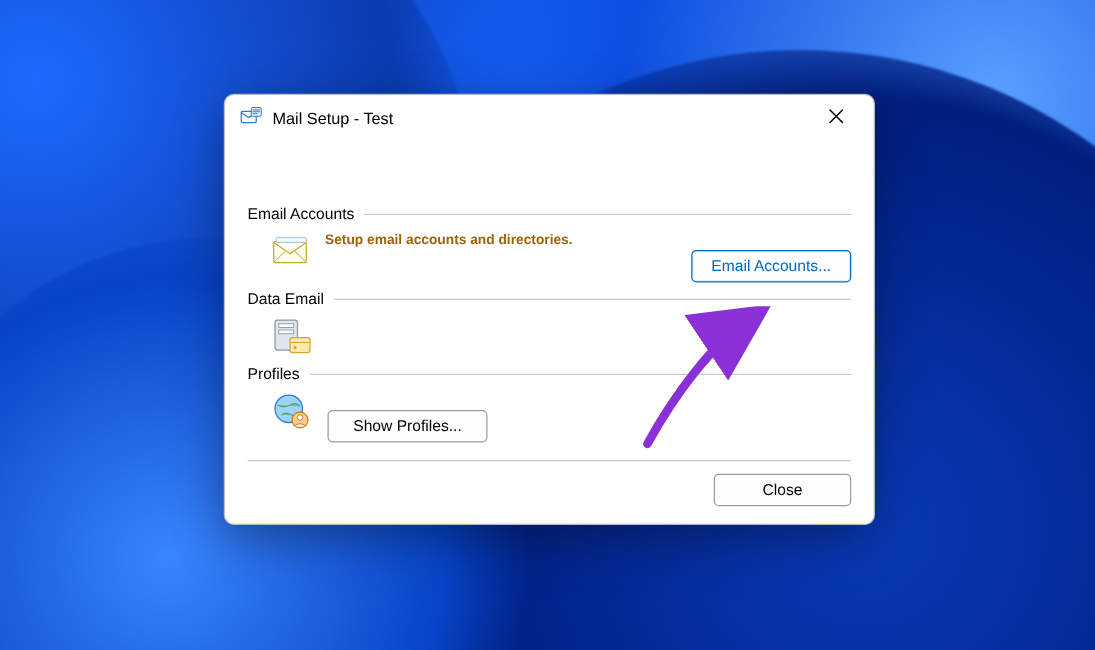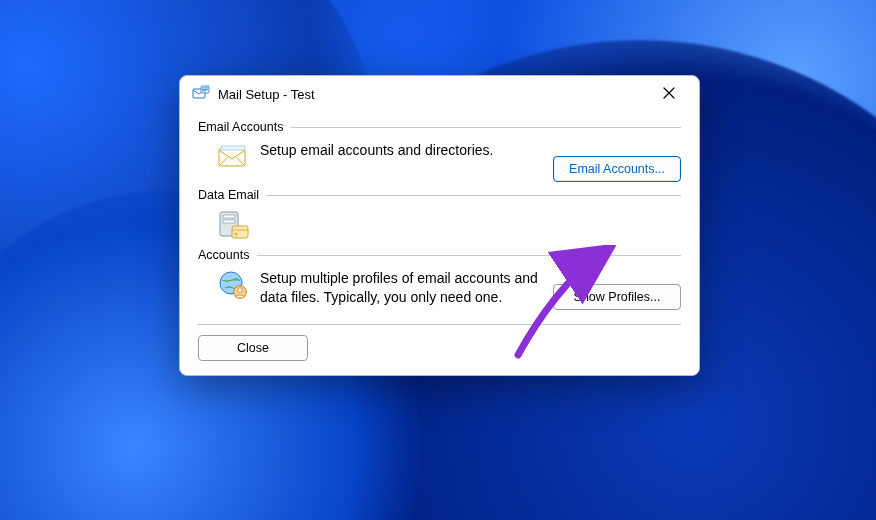--- a/index.html
+++ b/index.html
@@ -63,43 +63,45 @@
   .title-text { flex: 0 0 auto; font-size: 13px; }
   .title-spacer { flex: 1 1 auto; }
   .close-btn {
     width: 40px; height: 28px;
     display: flex; align-items: center; justify-content: center;
     border-radius: 4px;
   }
 
   .body {
     padding: 2px 18px 14px 18px;
+    margin-top: 44px;
   }
 
   .group { margin-top: 6px; }
   .group-header {
     display: flex; align-items: center; gap: 8px;
     color: #000;
     font-size: 12.5px;
     margin-bottom: 6px;
   }
   .group-header .line {
     flex: 1 1 auto; height: 1px; background: #c9c9c9;
   }
   .group-row {
     display: flex; align-items: flex-start; gap: 10px;
     padding-left: 18px;
   }
   .group-icon { width: 34px; height: 34px; flex: 0 0 34px; }
   .group-desc {
     flex: 1 1 auto;
     padding-top: 1px;
-    font-size: 14px;
+    font-size: 11px;
     line-height: 1.35;
-    color: #000000;
+    color: #a16207;
+    font-weight: bold;
   }
   .group-action {
     flex: 0 0 130px;
     display: flex; justify-content: flex-end;
     padding-top: 16px;
   }
   button.win {
     min-width: 128px;
     height: 26px;
     padding: 0 12px;
@@ -114,21 +116,21 @@
   button.win.primary {
     border: 1px solid #0067c0;
     color: #0067c0;
     box-shadow: inset 0 0 0 1px rgba(0,103,192,0.1);
   }
   .sep {
     height: 1px; background: #c9c9c9;
     margin: 14px 0 10px 0;
   }
   .footer {
-    display: flex; justify-content: flex-start;
+    display: flex; justify-content: flex-end;
   }
   .footer button.win { min-width: 110px; }
 
   
   .arrow {
     position: absolute;
     pointer-events: none;
   }
 </style>
 </head>
@@ -200,35 +202,34 @@
               <rect x="16" y="18" width="16" height="12" rx="2" fill="#ffe9b0" stroke="#d6a531" stroke-width="1"></rect>
               <path d="M16 22 h16" stroke="#d6a531" stroke-width="0.8"></path>
               <circle cx="20" cy="26" r="1.3" fill="#d6a531"></circle>
             </svg>
           </span>
         </div>
       </div>
 
       <div class="group">
         <div class="group-header">
-          <span>Accounts</span>
+          <span>Profiles</span>
           <span class="line"></span>
         </div>
         <div class="group-row">
           <span class="group-icon">
             <svg viewBox="0 0 34 34" width="34" height="34">
               <circle cx="15" cy="15" r="11" fill="#9fd2ff" stroke="#2a7bd1" stroke-width="1"></circle>
               <path d="M6 12 q5 3 10 0 q5 -3 8 1" fill="#66c37b" stroke="#2f8a4a" stroke-width="0.6"></path>
               <path d="M9 20 q4 -3 8 0 q3 2 6 0" fill="#66c37b" stroke="#2f8a4a" stroke-width="0.6"></path>
               <circle cx="24" cy="24" r="6.3" fill="#ffcf8a" stroke="#c77b1f" stroke-width="1"></circle>
               <circle cx="24" cy="22" r="2.2" fill="#fff" stroke="#c77b1f" stroke-width="0.8"></circle>
               <path d="M19 29 q5 -4 10 0" fill="#fff" stroke="#c77b1f" stroke-width="0.8"></path>
             </svg>
           </span>
-          <div class="group-desc">Setup multiple profiles of email accounts and data files. Typically, you only need one.</div>
           <div class="group-action">
             <button class="win">Show Profiles...</button>
           </div>
         </div>
       </div>
 
       <div class="sep"></div>
 
       <div class="footer">
         <button class="win">Close</button>

